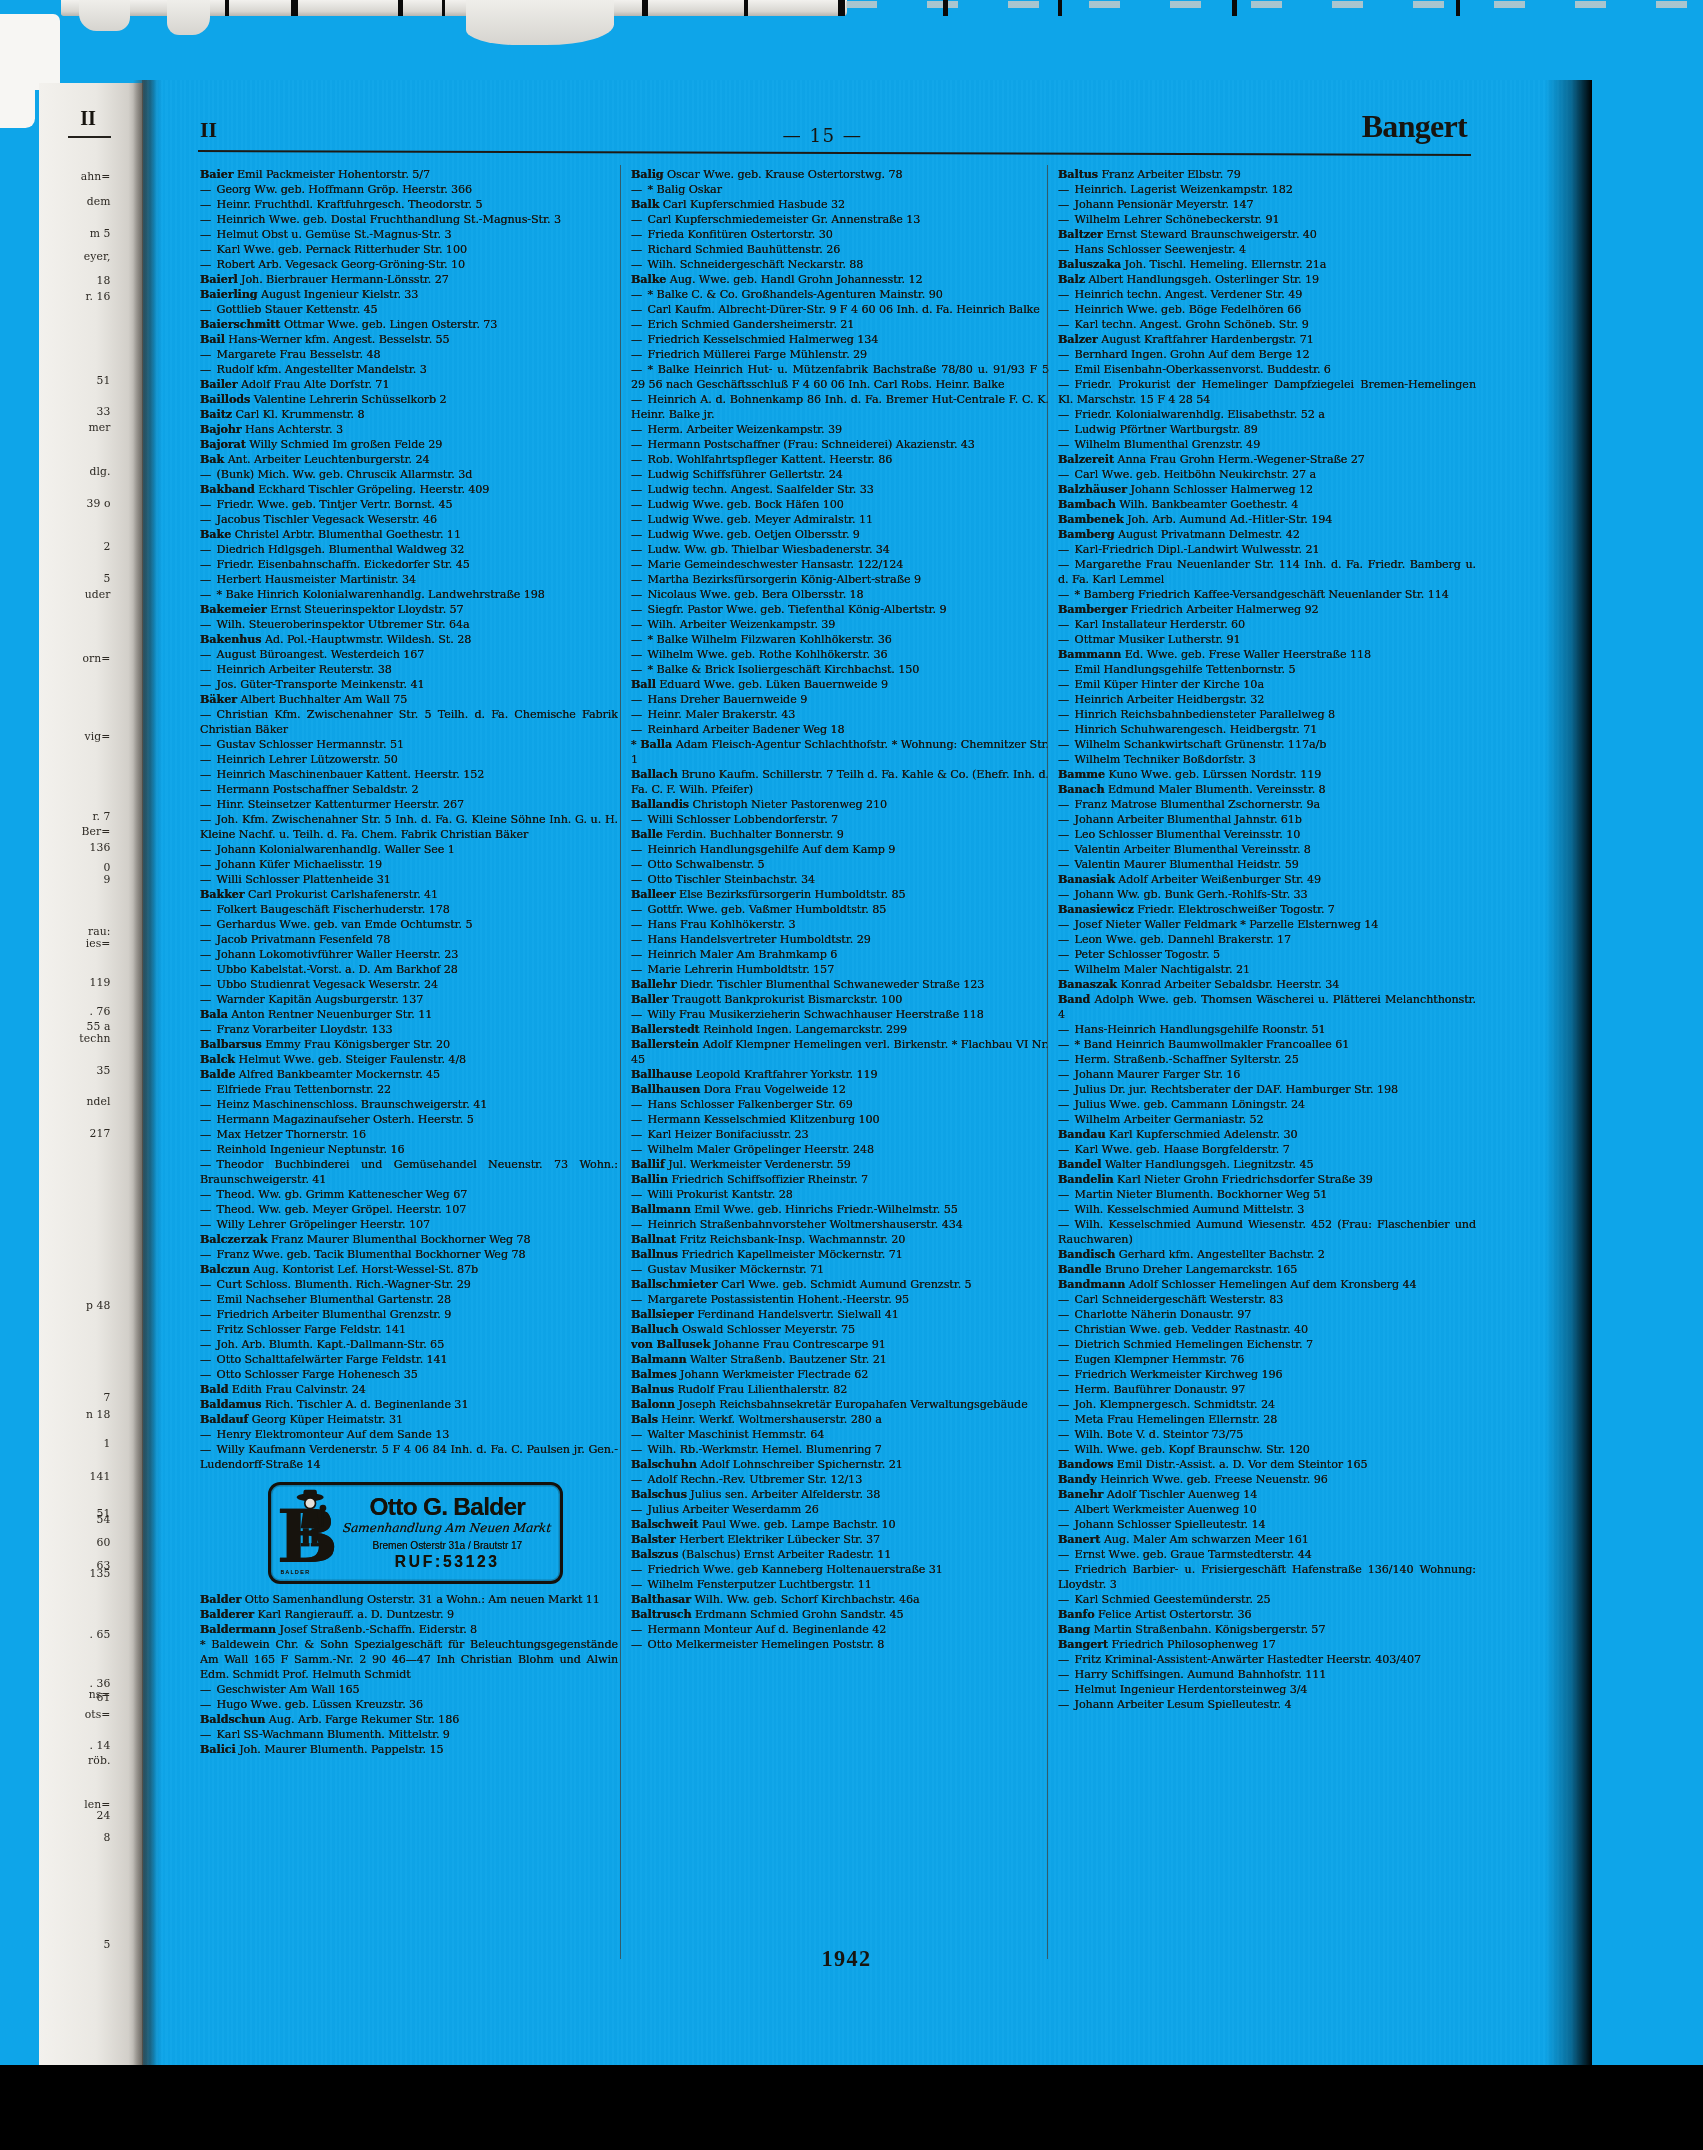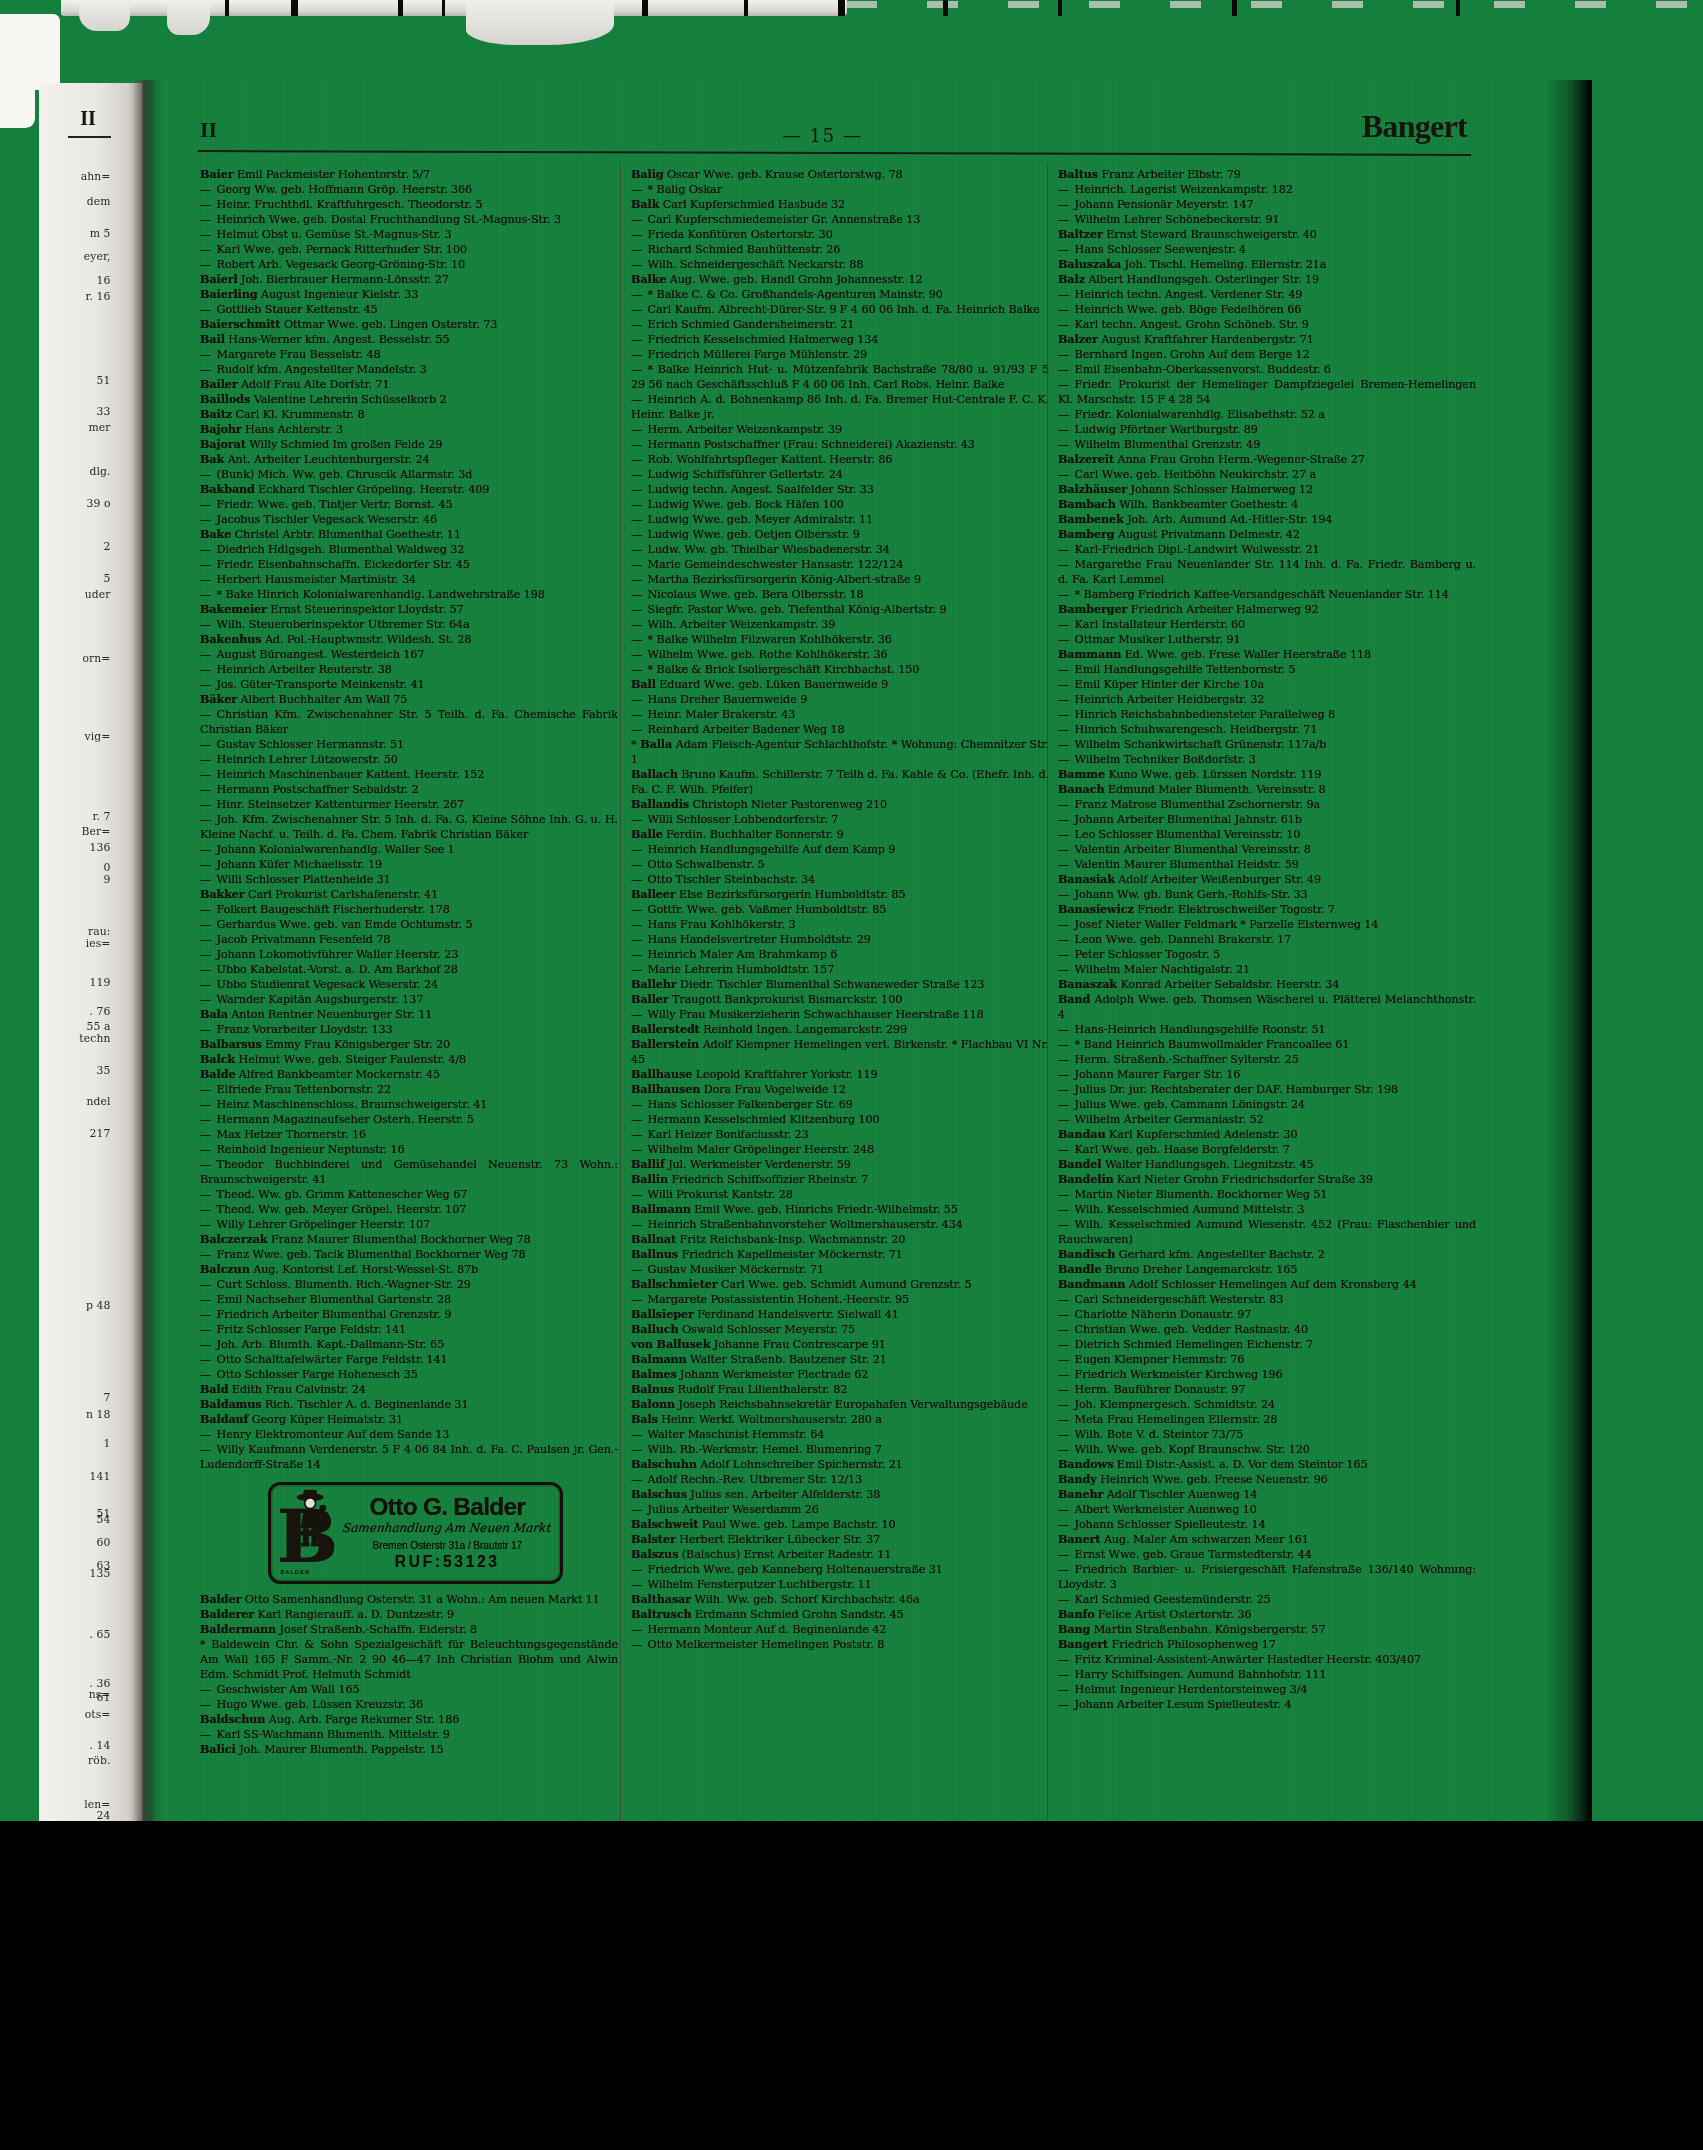--- a/index.html
+++ b/index.html
@@ -1,16 +1,16 @@
 <!DOCTYPE html>
 <html style="font-size:10.8px"><head>
 <meta charset="utf-8">
 <style>
   html,body{margin:0;padding:0;background:#000;}
-  .stage{position:relative;width:1703px;height:1821px;background:#15803d;overflow:hidden;
+  .stage{position:relative;width:1703px;height:2065px;background:#0ea5e9;overflow:hidden;
          font-family:"DejaVu Serif",serif;}
 
   
   .top-strip{position:absolute;left:61px;top:0;width:786px;height:15.6px;
              background:linear-gradient(180deg,#f2f1ee,#d8d6d1 70%,#b7b5b0);border-radius:0 0 4.1px 2.7px;}
   .top-dashes{position:absolute;left:846px;top:1.4px;width:857px;height:6.8px;
               background:repeating-linear-gradient(90deg,#cfcdc8 0 31px,transparent 31px 81px);opacity:.8;}
   .tick{position:absolute;top:0;height:15.6px;background:#0a0a0a;}
   .scrap{position:absolute;background:linear-gradient(180deg,#efeeea,#d6d4cf);}
   .scrap.a{left:466px;top:0;width:148px;height:45px;border-radius:0 0 46% 34%;}
@@ -105,21 +105,21 @@
   <div class="corner b"></div>
   <div class="corner a"></div>
 
   <div class="left-page">
     <span class="sec">II</span>
     <span class="secrule"></span>
   <span class="frag" style="top: 76px; margin-top: 11px;">ahn=</span>
       <span class="frag" style="top: 112px;">dem</span>
       <span class="frag" style="top: 144px;">m 5</span>
       <span class="frag" style="top: 167px;">eyer,</span>
-      <span class="frag" style="top: 191px;">16</span>
+      <span class="frag" style="top: 191px;">18</span>
       <span class="frag" style="top: 207px;">r. 16</span>
       <span class="frag" style="top: 291px;">51</span>
       <span class="frag" style="top: 322px;">33</span>
       <span class="frag" style="top: 338px;">mer</span>
       <span class="frag" style="top: 382px;">dlg.</span>
       <span class="frag" style="top: 414px;">39 o</span>
       <span class="frag" style="top: 457px;">2</span>
       <span class="frag" style="top: 489px;">5</span>
       <span class="frag" style="top: 505px;">uder</span>
       <span class="frag" style="top: 569px;">orn=</span>

